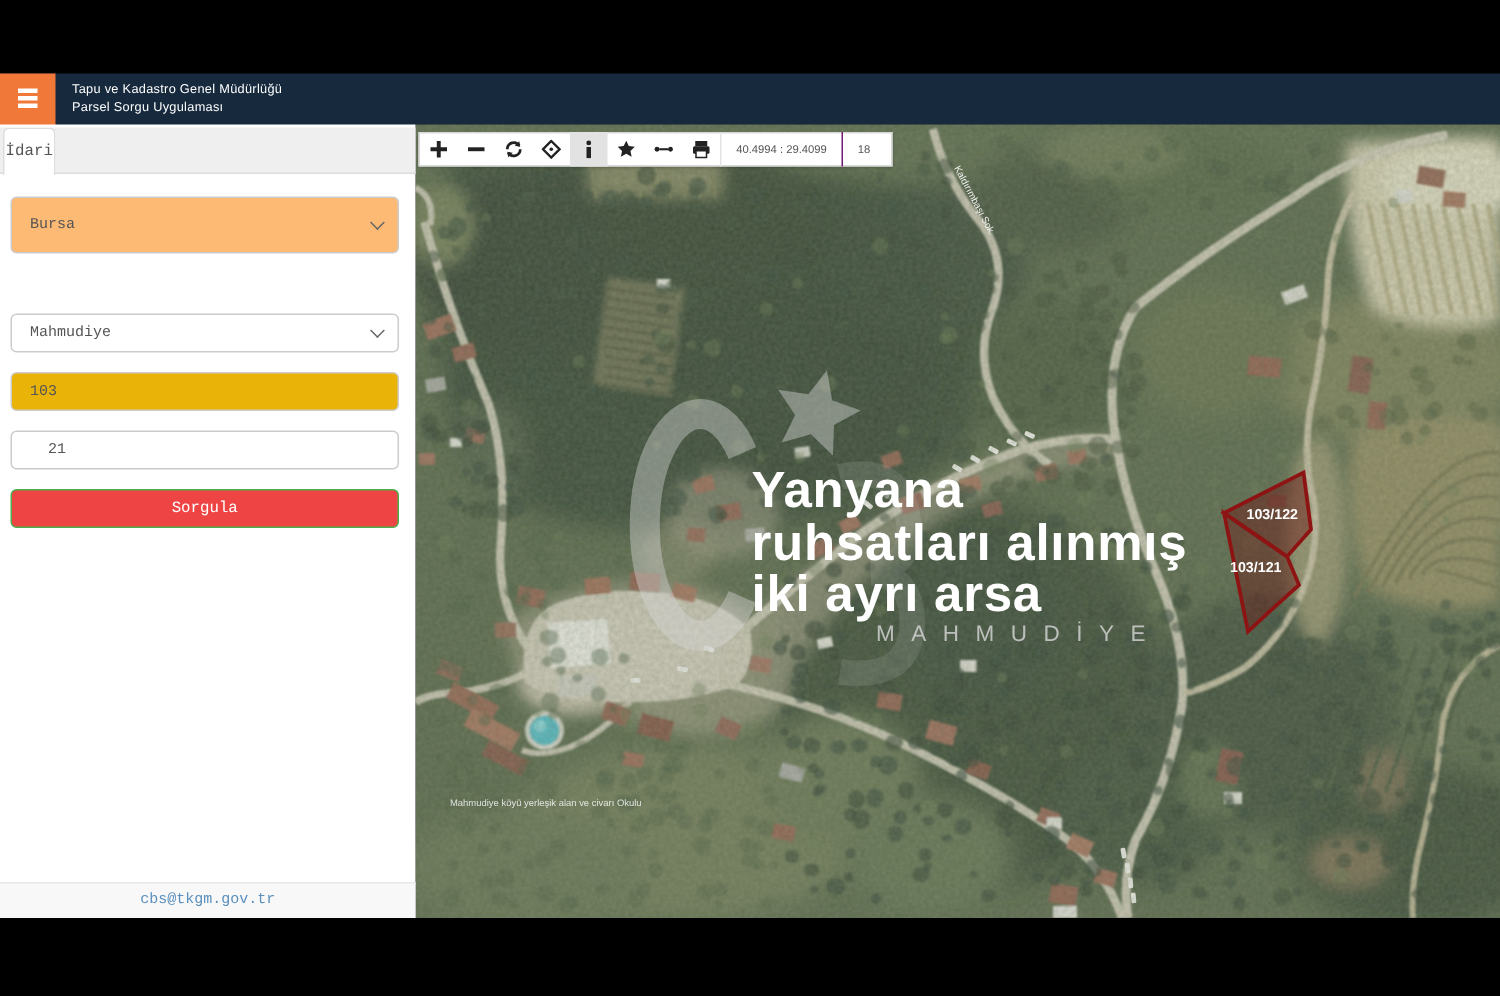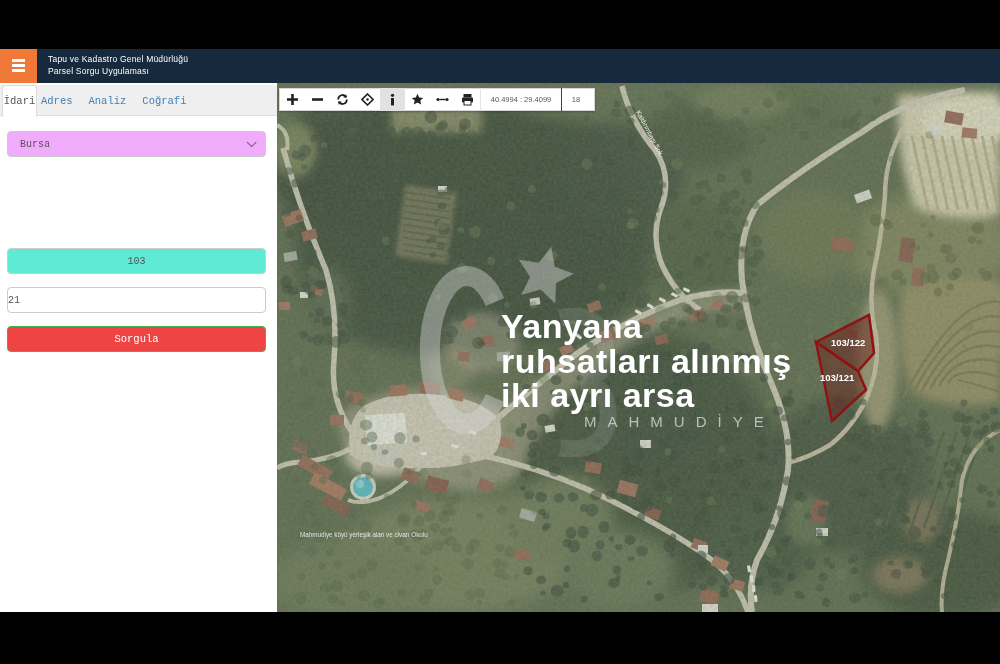--- a/index.html
+++ b/index.html
@@ -1213,29 +1213,29 @@
           <rect x="3" y="7.5" width="7" height="4.5" fill="#fff" stroke="#222"></rect>
         </svg>
       </div>
       <div style="width:81px;height:23px;border-left:1px solid #e4e4e4;display:flex;align-items:center;justify-content:center;font-size:7.5px;color:#555;letter-spacing:0">40.4994 : 29.4099</div>
       <div style="width:29px;height:23px;border-left:1px solid #701a75;display:flex;align-items:center;justify-content:center;font-size:7.5px;color:#555">18</div>
     </div>
 
 <div style="position:absolute;left:0;top:83px;width:277px;height:529px;background:#fff;font-family:Liberation Mono, monospace">
   <div style="position:absolute;left:0;top:2px;width:277px;height:31px;background:#efefef;border-bottom:1px solid #ddd"></div>
   <div style="position:absolute;left:2px;top:2px;width:35px;height:32px;background:#fff;border:1px solid #ddd;border-bottom-color:#fff;border-radius:4px 4px 0 0;display:flex;align-items:center;justify-content:center;font-size:10.5px;color:#555">İdari</div>
-  <div style="position:absolute;left:41px;top:2px;width:200px;height:31px;display:flex;align-items:center;font-size:10.5px;color:#4181b6">
-    <span style="margin-right:16px">Adres</span>
-        <span style="margin-right:16px">Analiz</span>
-        <span>Coğrafi</span>
-  </div>
-  <div style="position:absolute;left:7px;top:48px;width:259px;height:26px;background:#f0abfc;border:1px solid #ccc;border-radius:4px;display:flex;align-items:center;padding:0 12px;box-sizing:border-box;color:#555;font-size:10px;justify-content:space-between">
+  <div style="position:absolute;left:7px;top:48px;width:259px;height:38px;background:#fdba74;border:1px solid #ccc;border-radius:4px;display:flex;align-items:center;padding:0 12px;box-sizing:border-box;color:#555;font-size:10px;justify-content:space-between">
         <span>Bursa</span>
         <span style="width:7px;height:7px;border-right:1.6px solid #666;border-bottom:1.6px solid #666;transform:rotate(45deg) translateY(-3px)"></span>
       </div>
-  <div style="position:absolute;left:7px;top:165px;width:259px;height:26px;background:#5eead4;border:1px solid #ccc;border-radius:4px;display:flex;align-items:center;padding:0 12px;box-sizing:border-box;color:#555;font-size:10px;justify-content:center">
+  <div style="position:absolute;left:7px;top:126px;width:259px;height:26px;background:#fff;border:1px solid #ccc;border-radius:4px;display:flex;align-items:center;padding:0 12px;box-sizing:border-box;color:#555;font-size:10px;justify-content:space-between">
+        <span>Mahmudiye</span>
+        <span style="width:7px;height:7px;border-right:1.6px solid #666;border-bottom:1.6px solid #666;transform:rotate(45deg) translateY(-3px)"></span>
+      </div>
+  <div style="position:absolute;left:7px;top:165px;width:259px;height:26px;background:#eab308;border:1px solid #ccc;border-radius:4px;display:flex;align-items:center;padding:0 12px;box-sizing:border-box;color:#555;font-size:10px;justify-content:flex-start">
         <span>103</span>
       </div>
-  <div style="position:absolute;left:7px;top:204px;width:259px;height:26px;background:#fff;border:1px solid #ccc;border-radius:4px;display:flex;align-items:center;padding:0 0;box-sizing:border-box;color:#555;font-size:10px;justify-content:space-between">
+  <div style="position:absolute;left:7px;top:204px;width:259px;height:26px;background:#fff;border:1px solid #ccc;border-radius:4px;display:flex;align-items:center;padding:0 24px;box-sizing:border-box;color:#555;font-size:10px;justify-content:space-between">
         <span>21</span>
       </div>
   <div style="position:absolute;left:7px;top:243px;width:259px;height:26px;background:#ef4444;border:1px solid #4cae4c;border-radius:4px;display:flex;align-items:center;justify-content:center;color:#fff;font-size:10.5px">Sorgula</div>
+  <div style="position:absolute;left:0;top:505px;width:277px;height:24px;background:#f8f8f8;border-top:1px solid #e7e7e7;display:flex;align-items:center;justify-content:center;font-size:10px;color:#5a8fbe">cbs@tkgm.gov.tr</div>
 </div>
 </div>
 </body></html>

